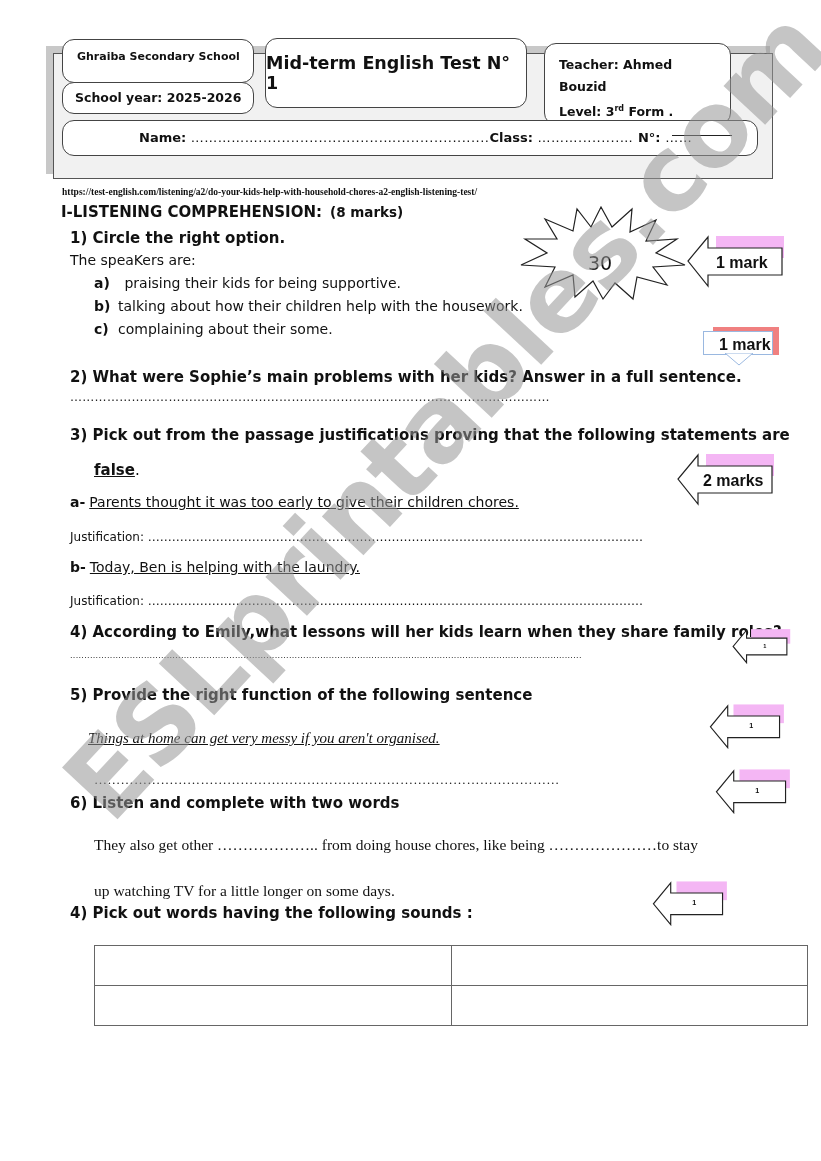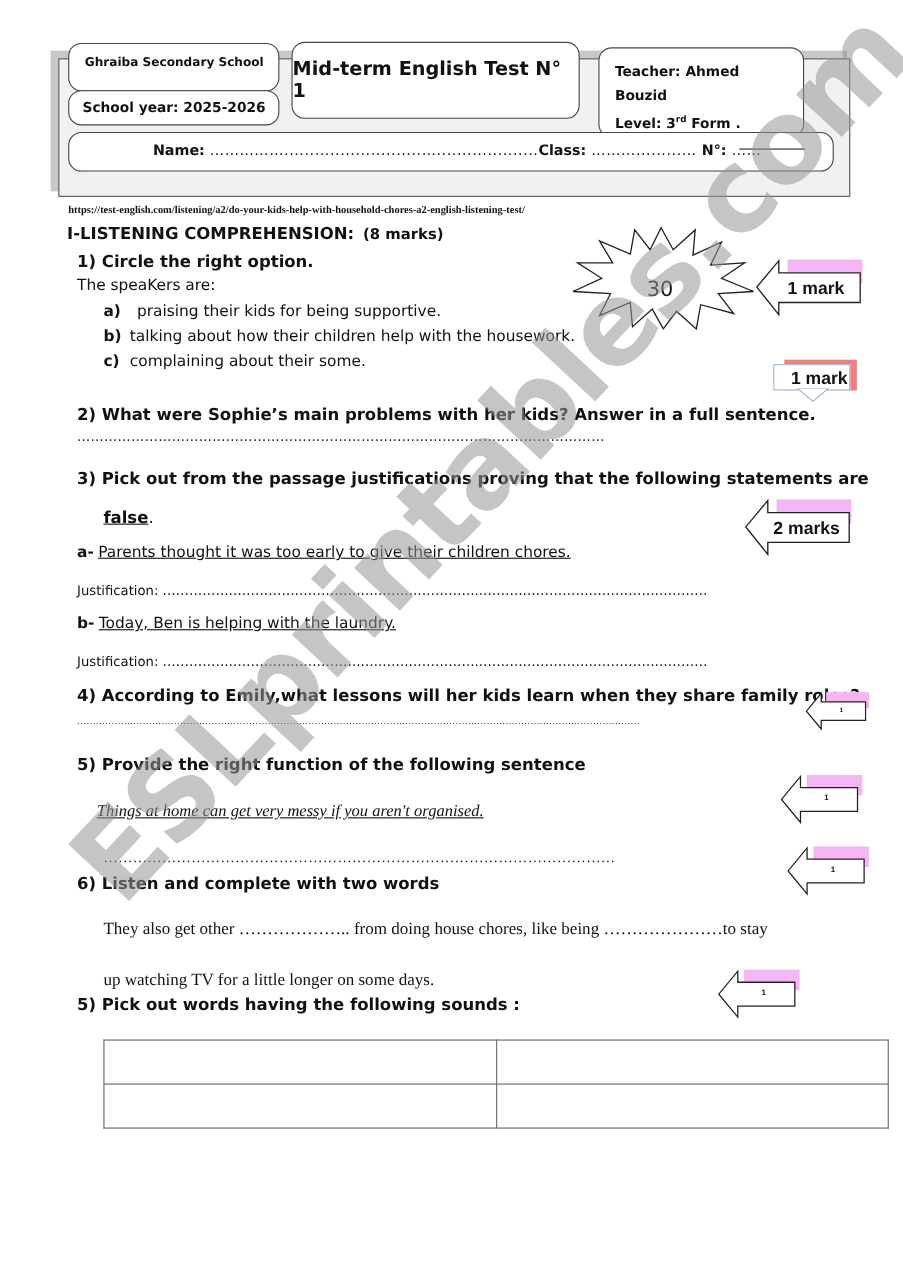--- a/index.html
+++ b/index.html
@@ -142,21 +142,21 @@
 <div class="abs arrow" style="left:715px;top:768px;transform:scale(0.72);transform-origin:left top;">
   <svg width="100" height="60">
     <rect x="34" y="2" width="70" height="26" fill="#f4b6f4"></rect>
     <polygon points="26,4 26,18 98,18 98,48 26,48 26,62 2,33" fill="#fff" stroke="#222" stroke-width="1.6"></polygon>
   </svg>
   <span class="abs arrow-label" style="left:56px;top:26px;font-size:10px;">1</span>
 </div>
 <div class="abs serif" style="left:94px;top:836px;font-size:15.5px;white-space:nowrap;text-align:center;">They also get other ……………….. from doing house chores, like being …………………to stay</div>
 <div class="abs serif" style="left:94px;top:857px;font-size:15.5px;white-space:nowrap;margin-top:25px;">up watching TV for a little longer on some days.</div>
 
-<div class="abs q" style="left:70px;top:904px;">5) Pick out words having the following sounds :</div>
+<div class="abs q" style="left:70px;top:904px;">4) Pick out words having the following sounds :</div>
 <div class="abs arrow" style="left:652px;top:880px;transform:scale(0.72);transform-origin:left top;">
   <svg width="100" height="60">
     <rect x="34" y="2" width="70" height="26" fill="#f4b6f4"></rect>
     <polygon points="26,4 26,18 98,18 98,48 26,48 26,62 2,33" fill="#fff" stroke="#222" stroke-width="1.6"></polygon>
   </svg>
   <span class="abs arrow-label" style="left:56px;top:26px;font-size:10px;">1</span>
 </div>
 
 <table class="abs sound-table">
   <tbody>

